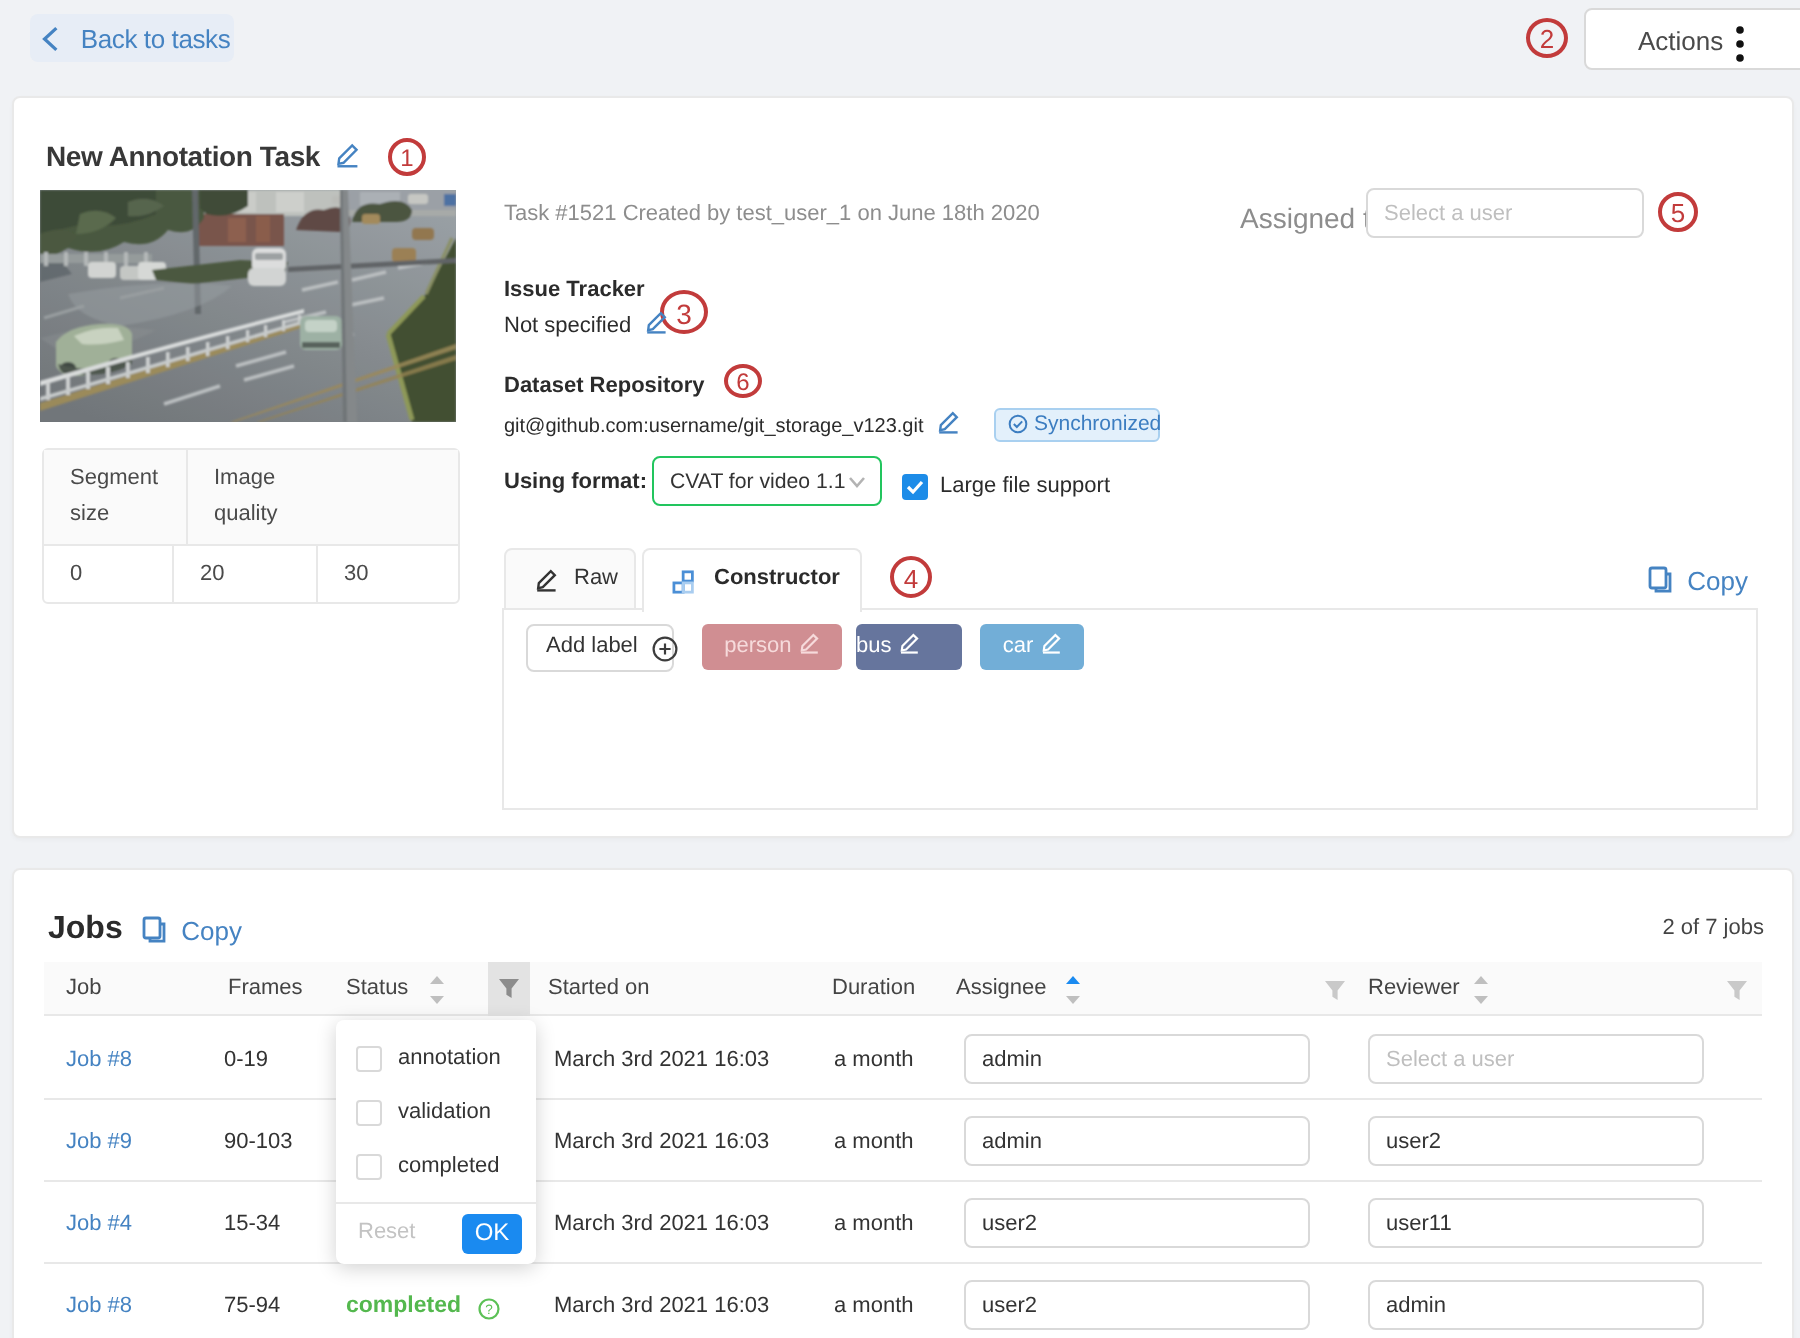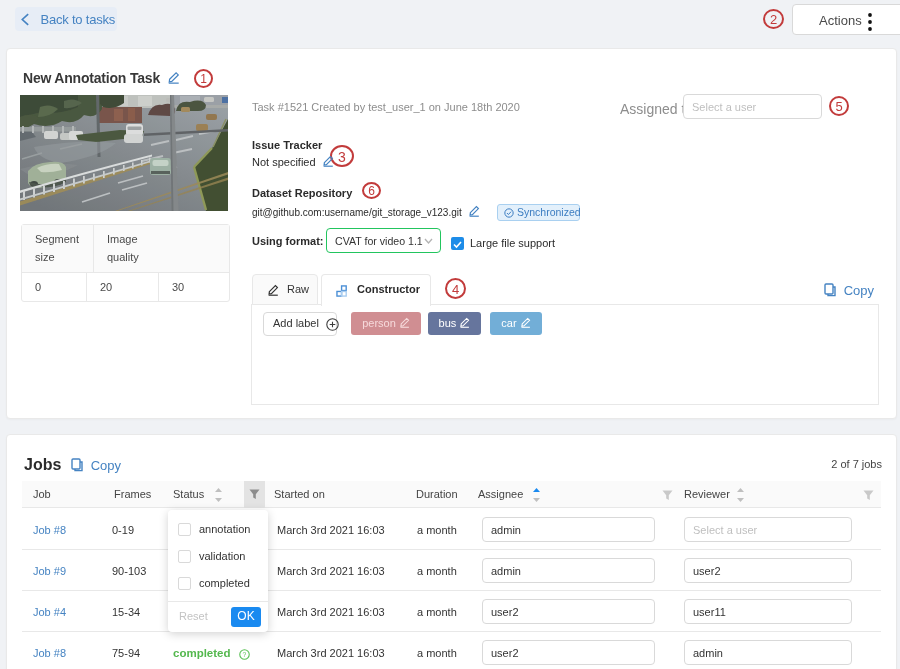--- a/index.html
+++ b/index.html
@@ -261,21 +261,21 @@
   <span class="abs" style="left:9px; top:4px;">Add label</span>
   <svg class="abs" style="left:62px; top:5px;" width="13" height="13" viewBox="0 0 13 13">
       <circle cx="6.5" cy="6.5" r="5.7" fill="none" stroke="#3c3c3c" stroke-width="1.1"></circle>
       <path d="M6.5 3.7 V9.3 M3.7 6.5 H9.3" stroke="#3c3c3c" stroke-width="1.1"></path>
     </svg>
 </div>
 <div class="abs" style="left:351px; top:312px; width:70px; height:23px; background:#d08e92; border-radius:3px; text-align:center; font-size:11px; color:#f6dadb; line-height:22px;">person <svg class="pencil" width="11" height="11" viewBox="0 0 15 15">
       <path d="M3 9.5 L10.5 2 L13 4.5 L5.5 12 L2.6 12.6 Z" fill="none" stroke="#f6dadb" stroke-width="1.5"></path>
       <path d="M2 14 H13.5" stroke="#f6dadb" stroke-width="1.5"></path>
     </svg></div>
-<div class="abs" style="left:428px; top:312px; width:53px; height:23px; background:#66759d; border-radius:3px; text-align:center; font-size:11px; color:#fff; line-height:22px;">bus <svg class="pencil" width="11" height="11" viewBox="0 0 15 15">
+<div class="abs" style="left:428px; top:312px; width:53px; height:23px; background:#66759d; border-radius:3px; font-size:11px; color:#fff; line-height:22px;">bus <svg class="pencil" width="11" height="11" viewBox="0 0 15 15">
       <path d="M3 9.5 L10.5 2 L13 4.5 L5.5 12 L2.6 12.6 Z" fill="none" stroke="#fff" stroke-width="1.5"></path>
       <path d="M2 14 H13.5" stroke="#fff" stroke-width="1.5"></path>
     </svg></div>
 <div class="abs" style="left:490px; top:312px; width:52px; height:23px; background:#72aed7; border-radius:3px; text-align:center; font-size:11px; color:#fff; line-height:22px;">car <svg class="pencil" width="11" height="11" viewBox="0 0 15 15">
       <path d="M3 9.5 L10.5 2 L13 4.5 L5.5 12 L2.6 12.6 Z" fill="none" stroke="#fff" stroke-width="1.5"></path>
       <path d="M2 14 H13.5" stroke="#fff" stroke-width="1.5"></path>
     </svg></div>
 
 <div class="card" style="left:6px; top:434px; width:891px; height:260px;"></div>
 <div class="abs" style="left:24px; top:456px; font-size:16px; font-weight:bold; color:#2b2b2b;">Jobs</div>

